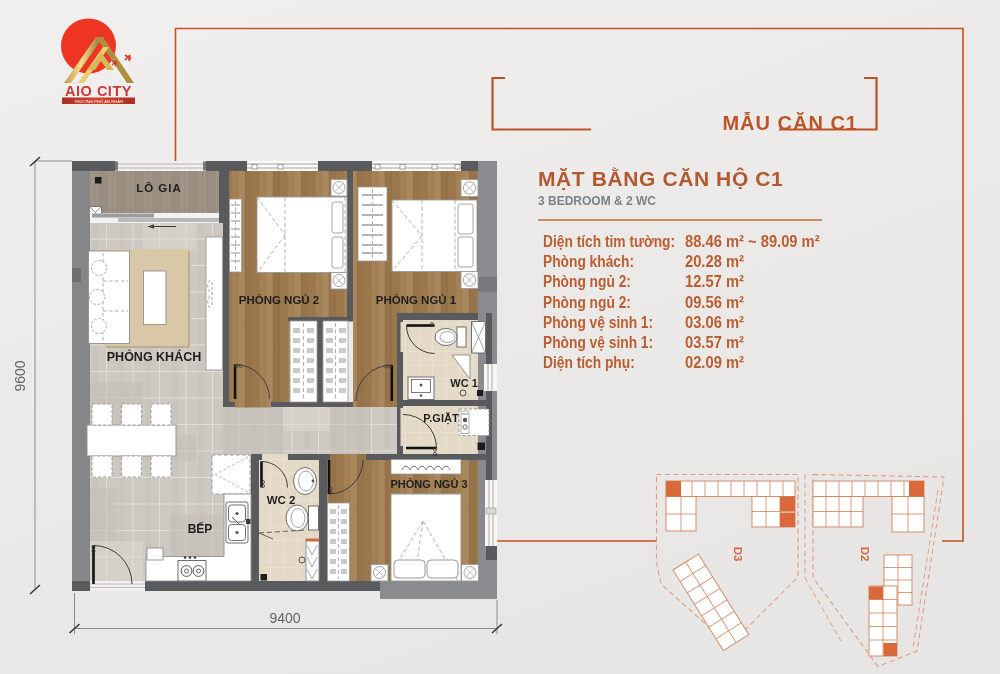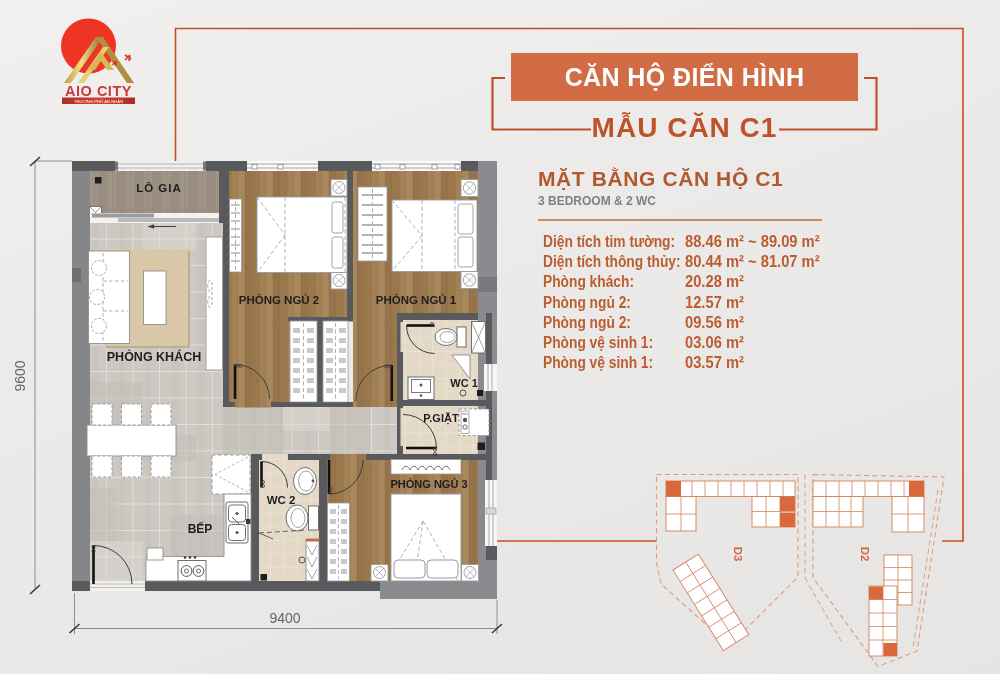--- a/index.html
+++ b/index.html
@@ -3,52 +3,51 @@
 <meta charset="utf-8">
 <style>
   html,body{margin:0;padding:0;}
   #page{position:relative;width:1000px;height:674px;overflow:hidden;
     background:linear-gradient(160deg,#f1f0ef 0%,#ebeae9 45%,#e6e5e4 100%);
     font-family:"Liberation Sans",sans-serif;}
   .abs{position:absolute;}
   #titlebox{left:511px;top:53px;width:347px;height:48px;background:#d26c44;
     color:#fff;font-weight:bold;font-size:25px;letter-spacing:0.4px;
     text-align:center;line-height:48px;}
-  #subtitle{left:511px;top:112px;width:347px;text-align:center;
-    color:#bd5328;font-size:28px;font-weight:bold;letter-spacing:1px;}
+  #subtitle{left:511px;top:112px;width:347px;text-align:right;
+    color:#bd5328;font-size:20px;font-weight:bold;letter-spacing:1px;}
   #ph1{left:538px;top:167px;font-size:21px;font-weight:bold;color:#b2582f;letter-spacing:0.6px;}
   #ph2{left:538px;top:194px;font-size:12px;font-weight:bold;color:#7e8084;}
   #prule{left:538px;top:219px;width:284px;height:2px;background:#c98d60;}
   #plist{left:543px;top:232px;width:300px;color:#bc5d2f;font-size:16px;font-weight:bold;}
   #plist .r{position:relative;height:20.2px;line-height:20.2px;white-space:nowrap;}
   #plist .l{display:inline-block;transform:scaleX(0.86);transform-origin:0 50%;}
   #plist .v{position:absolute;left:142px;top:0;transform:scaleX(0.92);transform-origin:0 50%;}
 </style>
 </head>
 <body>
 <div id="page">
 
-  <div class="abs" id="titlebox">CĂN HỘ ĐIỂN HÌNH</div>
 
   <div class="abs" id="subtitle">MẪU CĂN C1</div>
 
   <div class="abs" id="ph1">MẶT BẰNG CĂN HỘ C1</div>
 
   <div class="abs" id="ph2">3 BEDROOM &amp; 2 WC</div>
 
   <div class="abs" id="prule"></div>
 
   <div class="abs" id="plist">
     <div class="r"><span class="l">Diện tích tim tường:</span><span class="v">88.46 m² ~ 89.09 m²</span></div>
-    <div class="r"><span class="l">Diện tích thông thủy:</span><span class="v">80.44 m² ~ 81.07 m²</span></div>
     <div class="r"><span class="l">Phòng khách:</span><span class="v">20.28 m²</span></div>
     <div class="r"><span class="l">Phòng ngủ 2:</span><span class="v">12.57 m²</span></div>
     <div class="r"><span class="l">Phòng ngủ 2:</span><span class="v">09.56 m²</span></div>
     <div class="r"><span class="l">Phòng vệ sinh 1:</span><span class="v">03.06 m²</span></div>
     <div class="r"><span class="l">Phòng vệ sinh 1:</span><span class="v">03.57 m²</span></div>
+    <div class="r"><span class="l">Diện tích phụ:</span><span class="v">02.09 m²</span></div>
   </div>
   <svg class="abs" style="left:0;top:0" width="1000" height="674" viewBox="0 0 1000 674">
   <defs>
     <pattern id="wood" width="28" height="90" patternUnits="userSpaceOnUse">
       <rect width="28" height="90" fill="#a38155"></rect>
       <rect x="0" width="7" height="90" fill="#9b784c"></rect>
       <rect x="14" width="7" height="90" fill="#aa885e"></rect>
       <rect x="21" width="7" height="90" fill="#96734a"></rect>
       <path d="M7,0V90 M14,0V90 M21,0V90 M28,0V90" stroke="#80603a" stroke-width="0.6" opacity="0.5"></path>
       <path d="M3.5,20h7 M17.5,55h7 M24.5,80h7 M-3.5,70h7" stroke="#80603a" stroke-width="0.6" opacity="0.4"></path>

